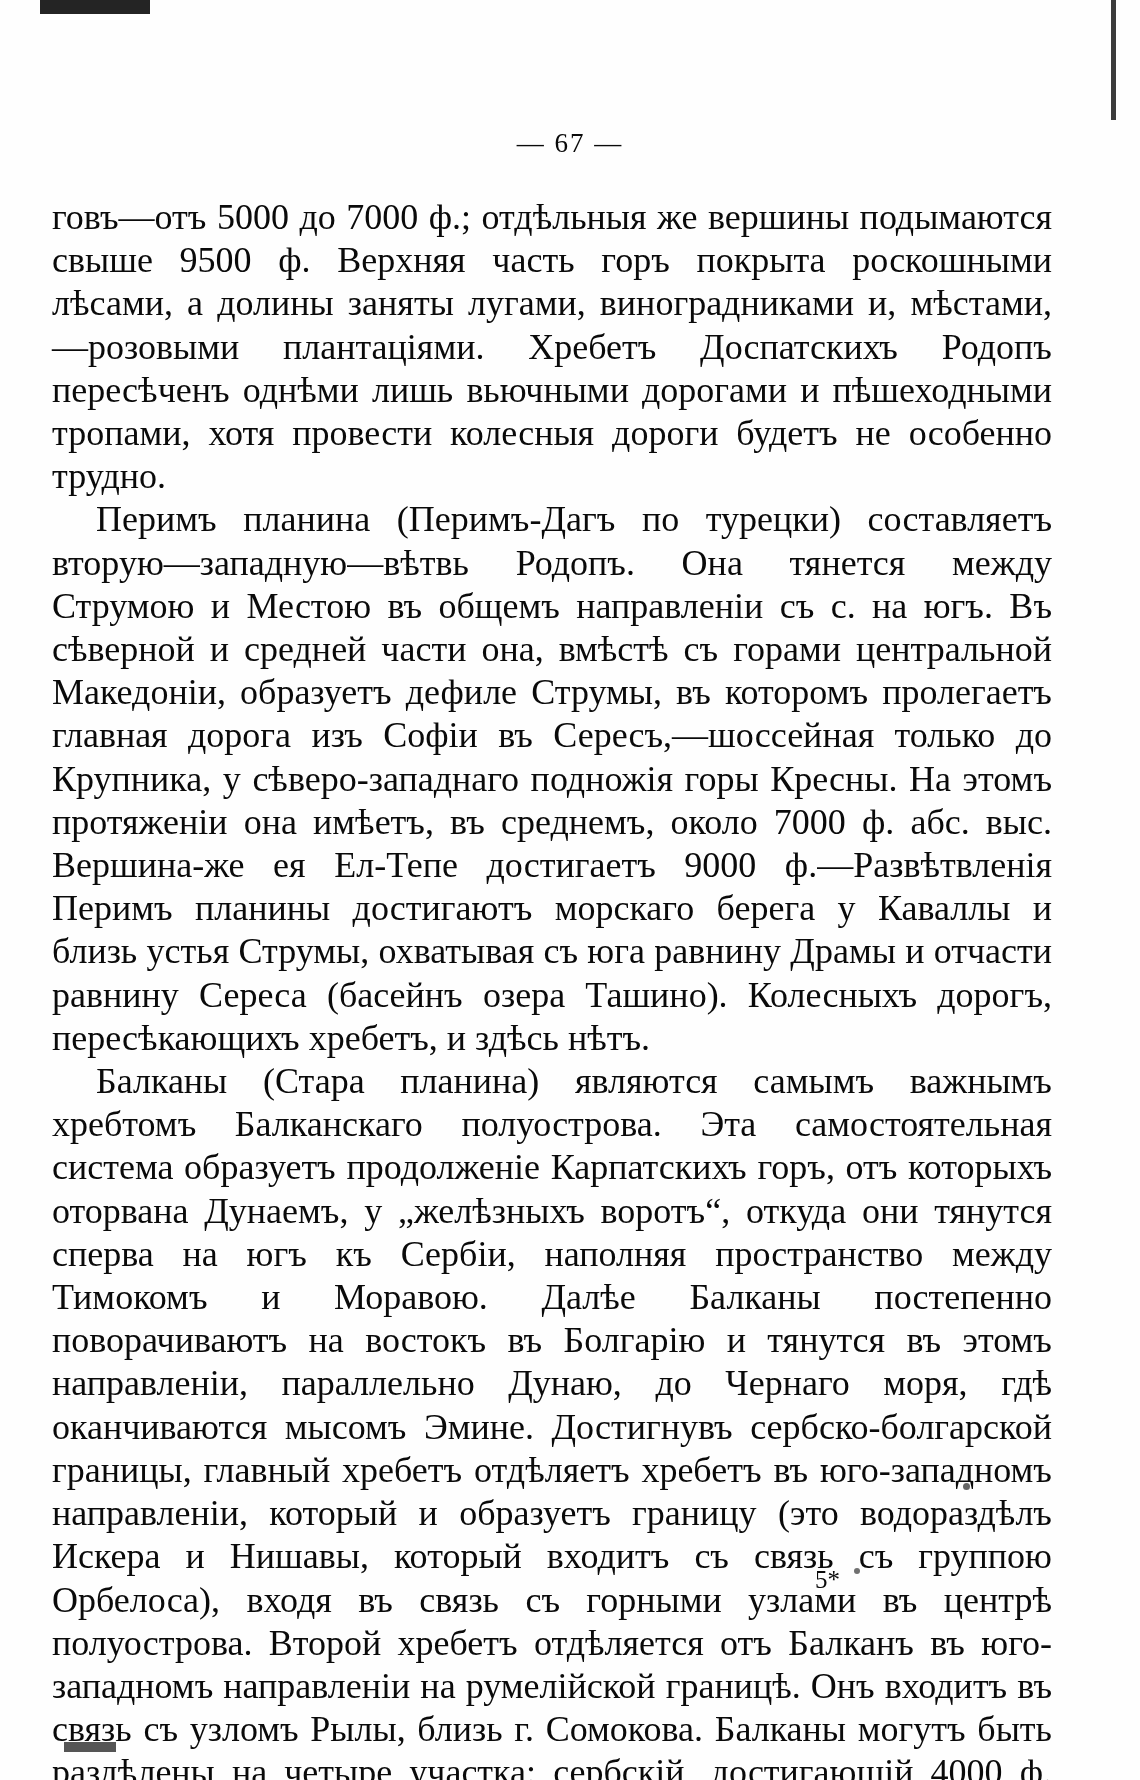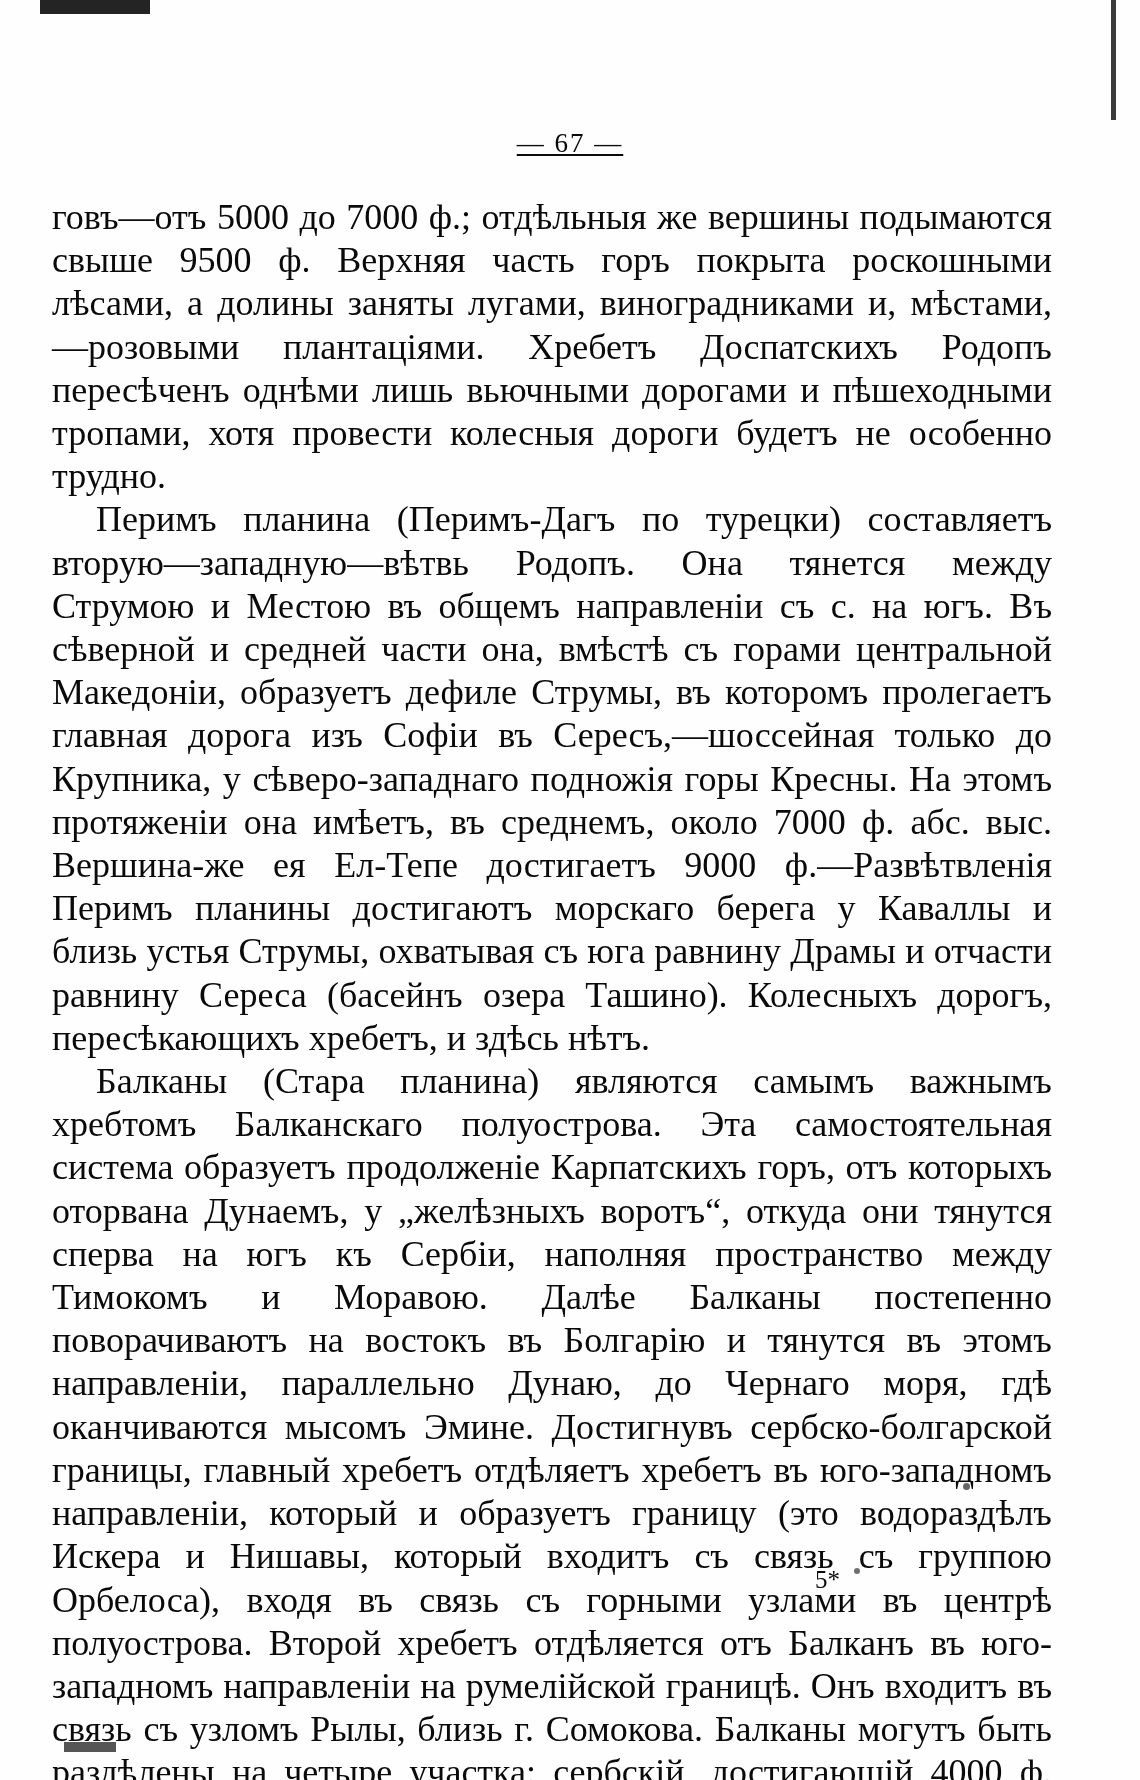--- a/index.html
+++ b/index.html
@@ -64,21 +64,20 @@
   }
 
   .page-number {
     position: absolute;
     left: 0; right: 0;
     top: 128px;
     text-align: center;
     font-size: 27px;
     letter-spacing: 2px;
     font-weight: 400;
-    text-decoration: underline;
   }
 
   .text-body {
     position: absolute;
     left: 52px;
     top: 196px;
     width: 1000px;
     font-size: 36px;
     line-height: 43.2px;
     text-align: justify;

